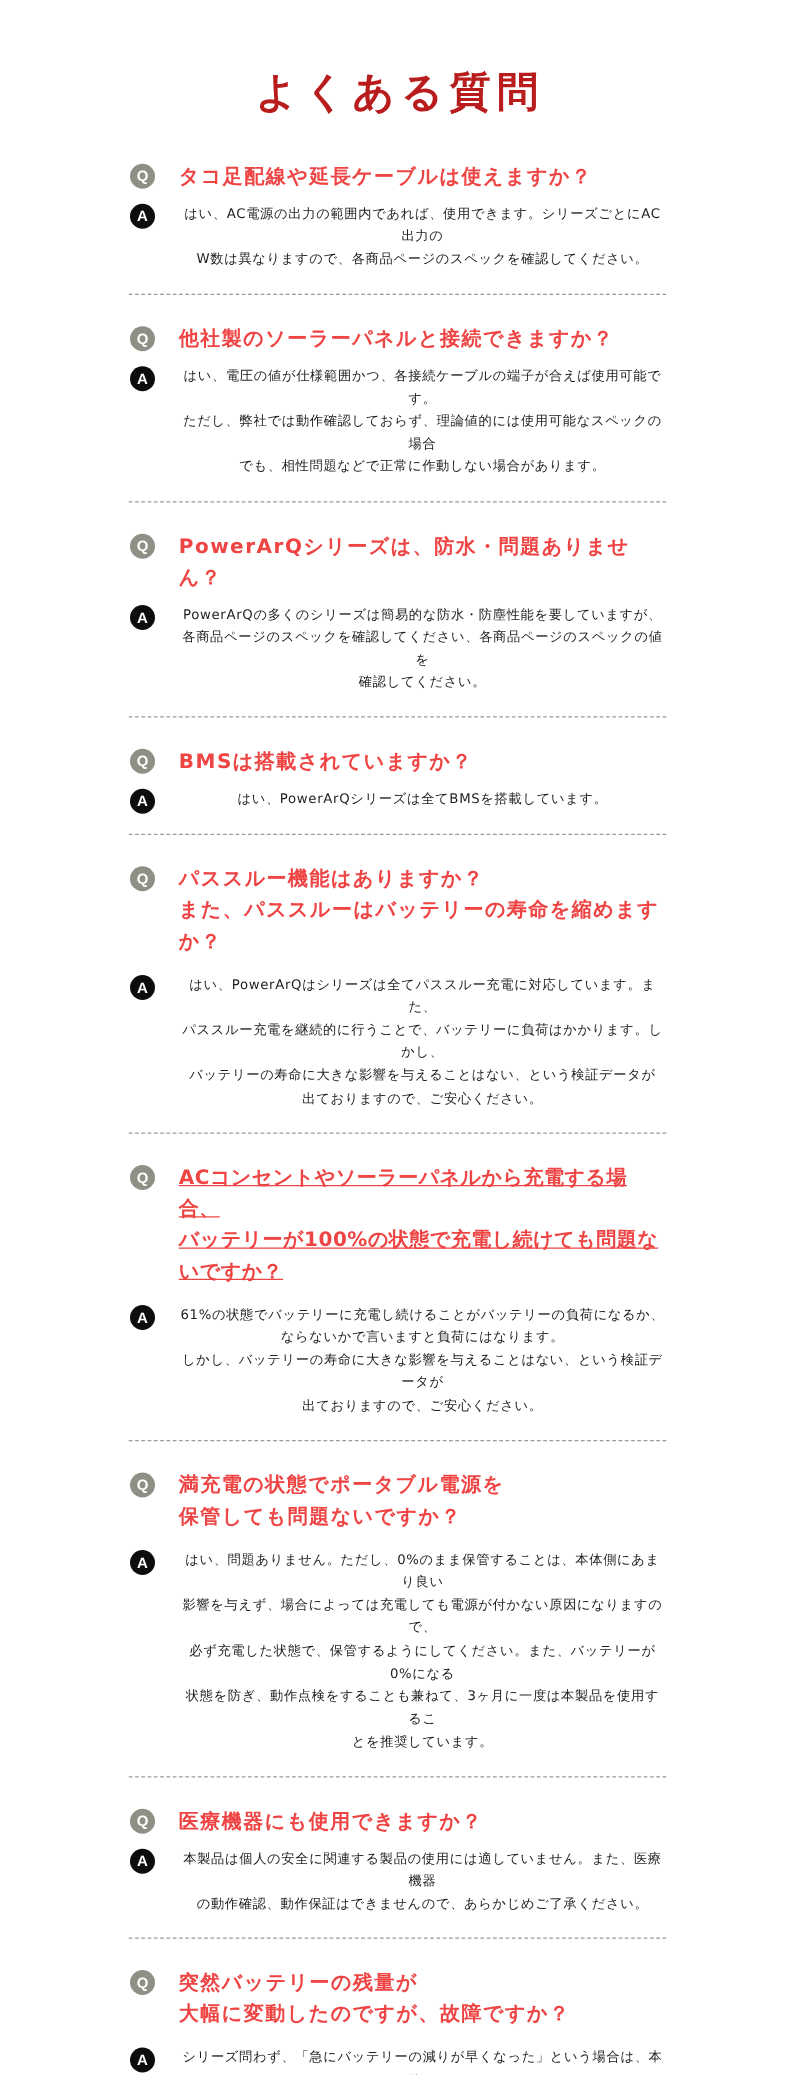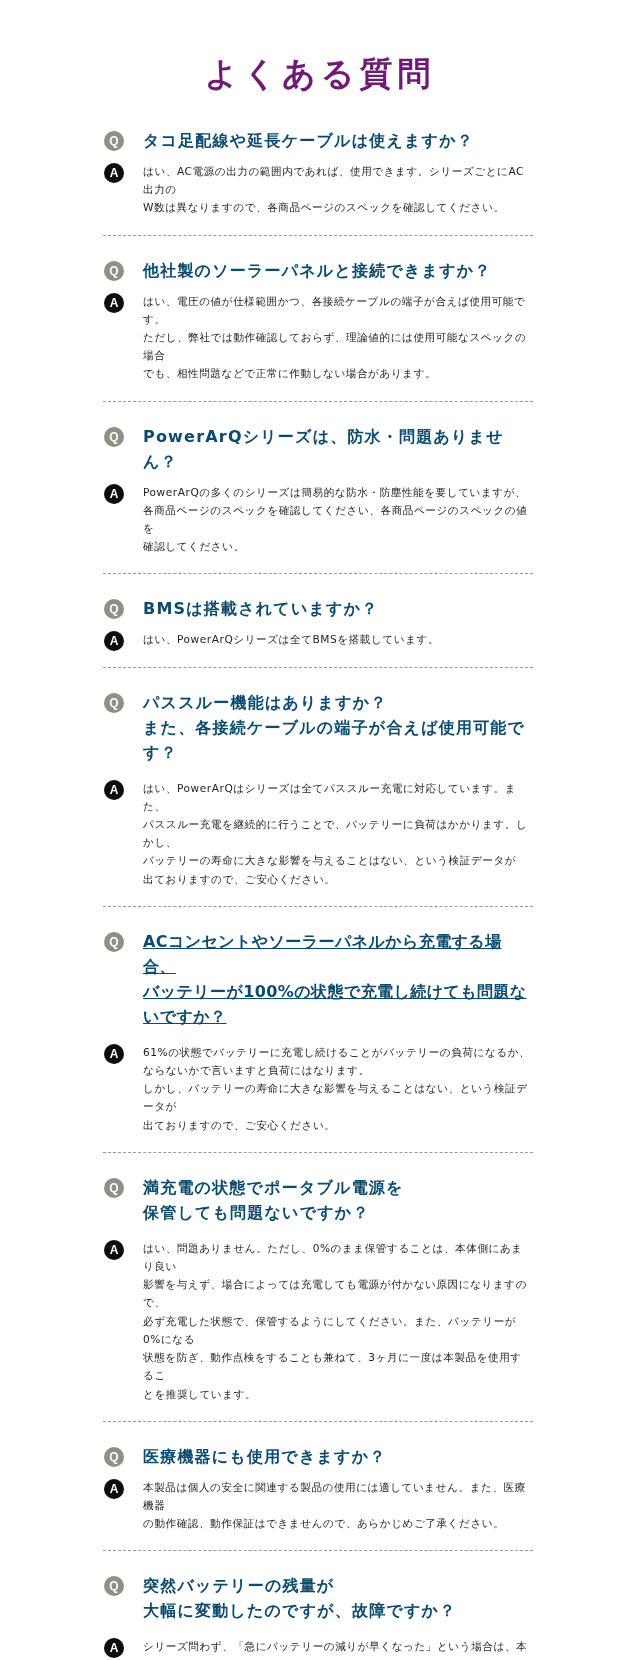--- a/index.html
+++ b/index.html
@@ -17,21 +17,21 @@
     }
     .page-title {
       position: absolute;
       top: 52px;
       left: 0;
       width: 640px;
       text-align: center;
       font-size: 33px;
       font-weight: bold;
       letter-spacing: 5px;
-      color: #701a75;
+      color: #b91c1c;
       margin: 0;
     }
     .faq-list {
       position: absolute;
       top: 128px;
       left: 103px;
       width: 430px;
     }
     .faq-item {
       position: relative;
@@ -58,36 +58,37 @@
       background: #8f8f86;
       top: 3px;
     }
     .badge-a {
       background: #0d0d0d;
       top: 1px;
     }
     .question {
       font-size: 16px;
       font-weight: bold;
-      color: #0c4a6e;
+      color: #ef4444;
       line-height: 25px;
       letter-spacing: 1.2px;
       margin: 0;
       white-space: pre-line;
     }
     .answer-row {
       margin-top: 9px;
     }
     .answer {
       font-size: 10.6px;
       line-height: 18.2px;
       color: #1e1e1e;
       letter-spacing: 0.55px;
       margin: 0;
       white-space: pre-line;
+      text-align: center;
     }
     .divider {
       border: none;
       border-top: 1.5px dashed #9a9a9a;
       margin: 18px 0 22px 0;
       height: 0;
       width: 430px;
     }
   </style>
 </head>
@@ -147,21 +148,21 @@
       <span class="badge badge-a">A</span>
       <p class="answer">はい、PowerArQシリーズは全てBMSを搭載しています。</p>
     </div>
     <hr class="divider">
   </div>
 
   <div class="faq-item">
     <div class="faq-row">
       <span class="badge badge-q">Q</span>
       <p class="question">パススルー機能はありますか？
-また、各接続ケーブルの端子が合えば使用可能です？</p>
+また、パススルーはバッテリーの寿命を縮めますか？</p>
     </div>
     <div class="faq-row answer-row" style="margin-top:14px;">
       <span class="badge badge-a">A</span>
       <p class="answer">はい、PowerArQはシリーズは全てパススルー充電に対応しています。また、
 パススルー充電を継続的に行うことで、バッテリーに負荷はかかります。しかし、
 バッテリーの寿命に大きな影響を与えることはない、という検証データが
 出ておりますので、ご安心ください。</p>
     </div>
     <hr class="divider">
   </div>

